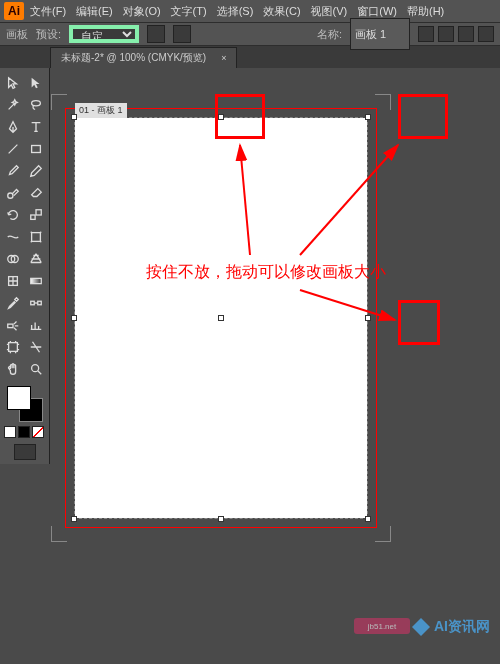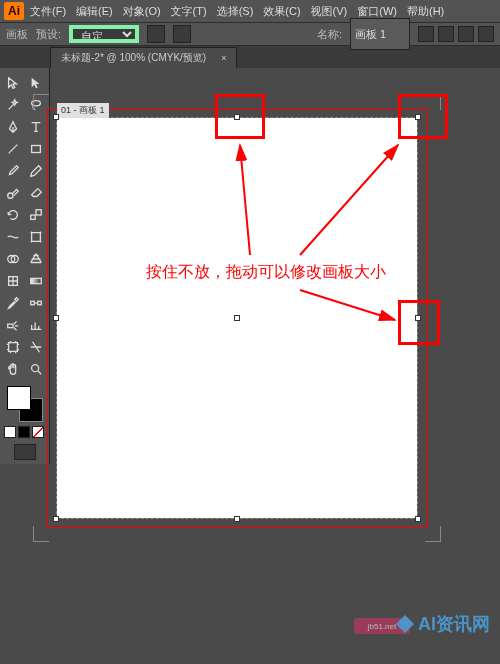--- a/index.html
+++ b/index.html
@@ -30,21 +30,21 @@
   .swatch .bg { position: absolute; bottom: 0; right: 0; width: 24px; height: 24px; background: #000; border: 1px solid #888; }
   .mini-row { display: flex; gap: 2px; margin: 4px 2px; }
   .mini-row .msq { width: 12px; height: 12px; border: 1px solid #222; }
   .mini-row .msq.w { background: #fff; }
   .mini-row .msq.k { background: #000; }
   .mini-row .msq.r { background: linear-gradient(135deg,#fff 45%,#f00 45%,#f00 55%,#fff 55%); }
   .screen-row { display:flex; justify-content:center; margin-top:6px; }
   .screen-icon { width: 22px; height: 16px; background: #3a3a3a; border: 1px solid #222; }
 
   .canvas-area { position: absolute; left: 50px; top: 68px; right: 0; bottom: 56px; background: #4a4a4a; }
-  .artboard-wrap { position: absolute; left: 7px; top: 50px; width: 360px; height: 400px; }
+  .artboard-wrap { position: absolute; left: 25px; top: 50px; width: 292px; height: 400px; }
   .artboard { position: absolute; inset: 0; background: #fff; }
   .sel { position: absolute; inset: -1px; border: 1px dashed #888; pointer-events: none; }
   .handle { position: absolute; width: 6px; height: 6px; background: #fff; border: 1px solid #333; }
   .h-tl { top: -4px; left: -4px; } .h-tc { top: -4px; left: calc(50% - 3px); } .h-tr { top: -4px; right: -4px; }
   .h-ml { top: calc(50% - 3px); left: -4px; } .h-mr { top: calc(50% - 3px); right: -4px; }
   .h-bl { bottom: -4px; left: -4px; } .h-bc { bottom: -4px; left: calc(50% - 3px); } .h-br { bottom: -4px; right: -4px; }
   .center-mark { position: absolute; top: calc(50% - 3px); left: calc(50% - 3px); width: 6px; height: 6px; border: 1px solid #333; background: #fff; }
   .ab-label { position: absolute; top: -15px; left: 0; background: #e0e0e0; color: #333; font-size: 9px; padding: 1px 4px; }
   .bleed { position: absolute; border: 1px solid #f00; pointer-events: none; }
   .bleed.outer { inset: -10px; }
@@ -61,21 +61,21 @@
   .redbox { position: absolute; border: 3px solid #f00; pointer-events: none; }
   .rb1 { left: 215px; top: 94px; width: 50px; height: 45px; }
   .rb2 { left: 398px; top: 94px; width: 50px; height: 45px; }
   .rb3 { left: 398px; top: 300px; width: 42px; height: 45px; }
 
   .anno-text { position: absolute; left: 146px; top: 262px; color: #f00; font-size: 16px; white-space: nowrap; }
 
   .arrows { position: absolute; left: 0; top: 0; width: 100%; height: 100%; pointer-events: none; }
 
   .watermarks { position: absolute; bottom: 0; right: 0; width: 240px; height: 56px; }
-  .wm1 { position: absolute; right: 10px; bottom: 28px; color: #4a9cd6; font-size: 18px; font-weight: bold; display: flex; align-items: center; gap: 4px; opacity: 0.9; }
+  .wm1 { position: absolute; right: 10px; bottom: 28px; color: #4a9cd6; font-size: 14px; font-weight: bold; display: flex; align-items: center; gap: 4px; opacity: 0.9; }
   .wm1 .logo { width: 18px; height: 18px; background: #4a9cd6; clip-path: polygon(50% 0,100% 50%,50% 100%,0 50%); }
   .wm2 { position: absolute; right: 10px; bottom: 6px; color: #3a87b8; font-size: 16px; font-weight: bold; opacity: 0.8; }
   .wm-tag { position: absolute; right: 90px; bottom: 30px; width: 56px; height: 16px; background: #cc3366; border-radius: 3px; opacity: 0.6; display:flex;align-items:center;justify-content:center;color:#fff;font-size:8px; }
 </style>
 </head>
 <body>
 
 <div class="menubar">
   <div class="logo">Ai</div>
   <div class="mi">文件(F)</div>

